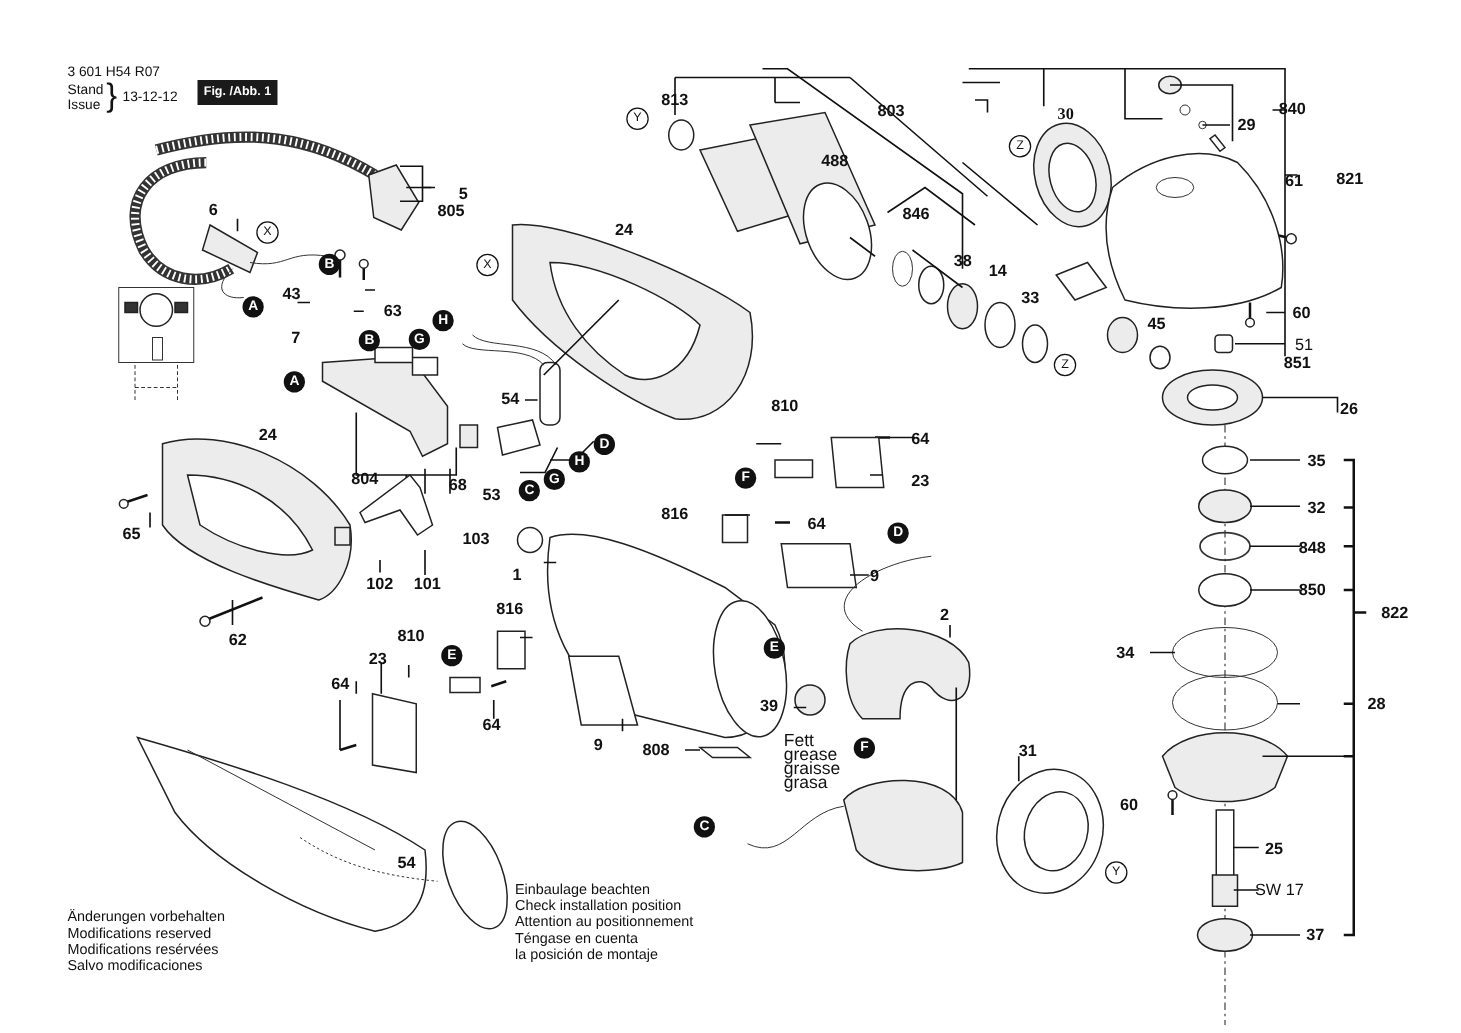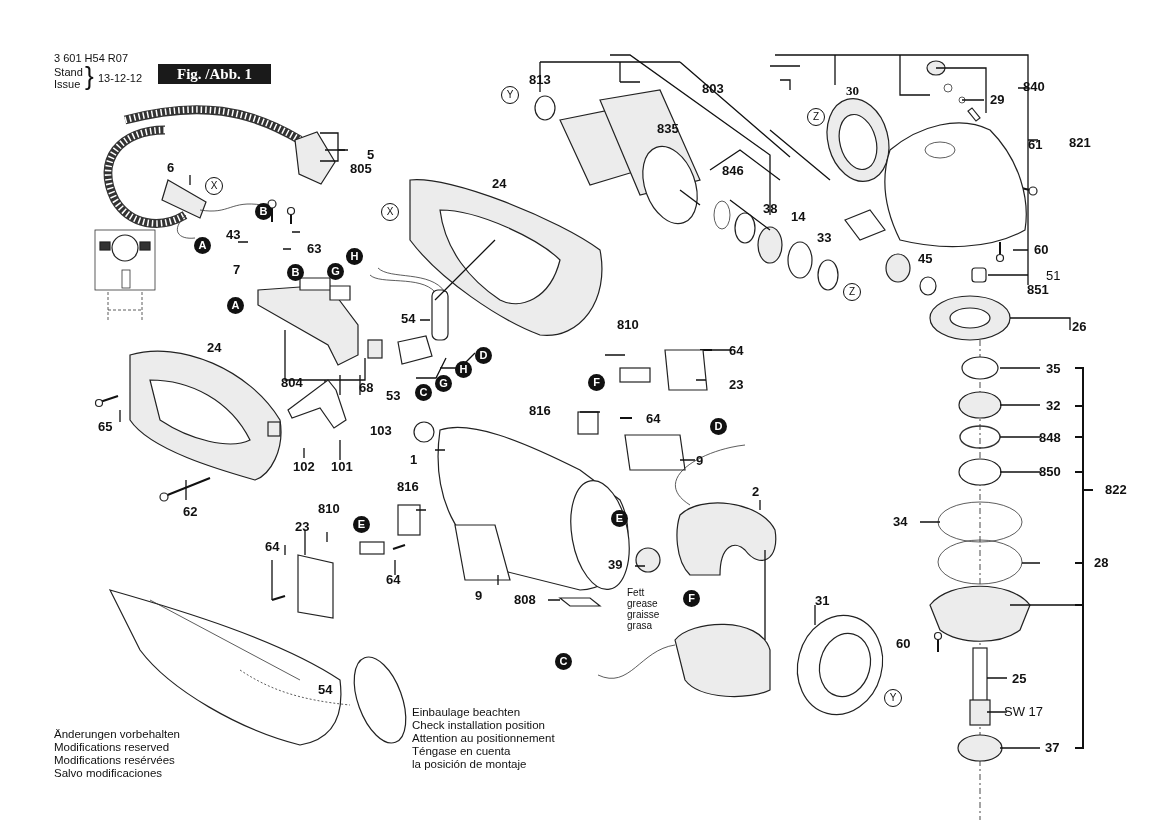--- a/index.html
+++ b/index.html
@@ -1,19 +1,19 @@
 <!DOCTYPE html>
 <html><head>
 <meta charset="utf-8">
 <style>
   html,body{margin:0;padding:0;background:#fff;}
   body{width:1169px;height:826px;position:relative;overflow:hidden;font-family:"Liberation Sans",sans-serif;color:#111;}
   .abs{position:absolute;}
   .hdr{font-size:11px;line-height:12px;}
-  .figbox{background:#1a1a1a;color:#fff;font-weight:bold;font-size:15px;padding:1px 19px;line-height:18px;font-family:Liberation Serif, serif;}
+  .figbox{background:#1a1a1a;color:#fff;font-weight:bold;font-size:10px;padding:1px 5px;line-height:18px;}
   .lbl{font-size:13px;font-weight:bold;line-height:14px;position:absolute;white-space:nowrap;}
   .lblr{font-size:13px;line-height:14px;position:absolute;white-space:nowrap;}
   .note{font-size:11.5px;line-height:13px;position:absolute;white-space:pre;}
   .blk{position:absolute;width:17px;height:17px;border-radius:50%;background:#111;color:#fff;font-size:11px;font-weight:bold;text-align:center;line-height:17px;}
   .ring{position:absolute;width:16px;height:16px;border-radius:50%;border:1.3px solid #111;background:#fff;color:#111;font-size:10px;text-align:center;line-height:16px;}
   svg#drawing{position:absolute;left:0;top:0;}
   svg#drawing .ln{stroke:#111;stroke-width:1.3;fill:none;}
   svg#drawing .thk{stroke:#111;stroke-width:2;fill:none;}
   svg#drawing .part{stroke:#222;stroke-width:1.2;fill:#fff;}
   svg#drawing .partg{stroke:#222;stroke-width:1.2;fill:#ececec;}
@@ -190,32 +190,32 @@
     <path class="ln" d="M435,450 h10 M605,355 h20 M600,412 h-20 M712,350 h20 M706,380 h-10"></path>
     <path class="ln" d="M680,460 h15 M498,575 v10 M548,600 h12 M635,566 h10"></path>
     <path class="ln" d="M760,510 v-10 M765,640 v-90 M815,625 v-20"></path>
     <path class="ln" d="M327,532 v10 M285,545 v10 M395,560 v15 M416,510 h10"></path>
     <path class="ln" d="M272,560 v40 M305,530 v25"></path>
   </g>
 </svg>
 
 <div class="lbl" style="left:529px;top:73px;">813</div>
 <div class="lbl" style="left:702px;top:82px;">803</div>
-<div class="lbl" style="left:657px;top:122px;">835</div>
+<div class="lbl" style="left:657px;top:122px;">488</div>
 <div class="lbl" style="left:722px;top:164px;">846</div>
 <div class="lbl" style="left:763px;top:202px;">38</div>
 <div class="lbl" style="left:791px;top:210px;">14</div>
 <div class="lbl" style="left:817px;top:231px;">33</div>
 <div class="lbl" style="left:846px;top:84px;font-family:Liberation Serif, serif;">30</div>
 <div class="lbl" style="left:1023px;top:80px;">840</div>
 <div class="lbl" style="left:990px;top:93px;">29</div>
 <div class="lbl" style="left:1069px;top:136px;">821</div>
 <div class="lbl" style="left:1028px;top:138px;">61</div>
 <div class="lbl" style="left:1034px;top:243px;">60</div>
-<div class="lblr" style="left:1036px;top:269px;margin-left:10px;">51</div>
+<div class="lblr" style="left:1036px;top:269px;">51</div>
 <div class="lbl" style="left:1027px;top:283px;">851</div>
 <div class="lbl" style="left:918px;top:252px;">45</div>
 <div class="lbl" style="left:1072px;top:320px;">26</div>
 
 <div class="lbl" style="left:367px;top:148px;">5</div>
 <div class="lbl" style="left:350px;top:162px;">805</div>
 <div class="lbl" style="left:167px;top:161px;">6</div>
 <div class="lbl" style="left:226px;top:228px;">43</div>
 <div class="lbl" style="left:307px;top:242px;">63</div>
 <div class="lbl" style="left:233px;top:263px;">7</div>
@@ -280,21 +280,21 @@
 <div class="blk" style="left:346px;top:248px;">H</div>
 <div class="blk" style="left:455px;top:361px;">H</div>
 
 <div class="ring" style="left:205px;top:177px;">X</div>
 <div class="ring" style="left:381px;top:203px;">X</div>
 <div class="ring" style="left:501px;top:86px;">Y</div>
 <div class="ring" style="left:884px;top:689px;">Y</div>
 <div class="ring" style="left:807px;top:108px;">Z</div>
 <div class="ring" style="left:843px;top:283px;">Z</div>
 
-<div class="note" style="left:627px;top:587px;line-height:11px;font-size:10px;"><span>Fett</span>
+<div class="note" style="left:627px;top:587px;line-height:11px;font-size:14px;"><span>Fett</span>
 <span>grease</span>
 <span>graisse</span>
 <span>grasa</span></div>
 
 <div class="note" style="left:54px;top:728px;"><span>Änderungen vorbehalten</span>
 <span>Modifications reserved</span>
 <span>Modifications resérvées</span>
 <span>Salvo modificaciones</span></div>
 
 <div class="note" style="left:412px;top:706px;"><span>Einbaulage beachten</span>

